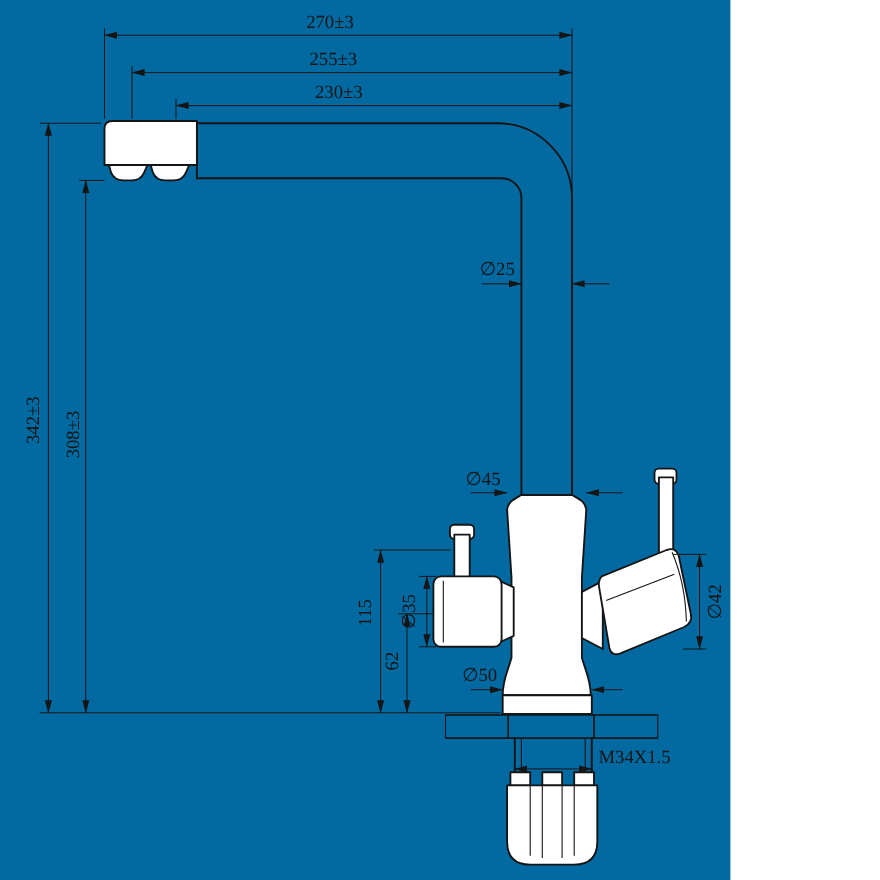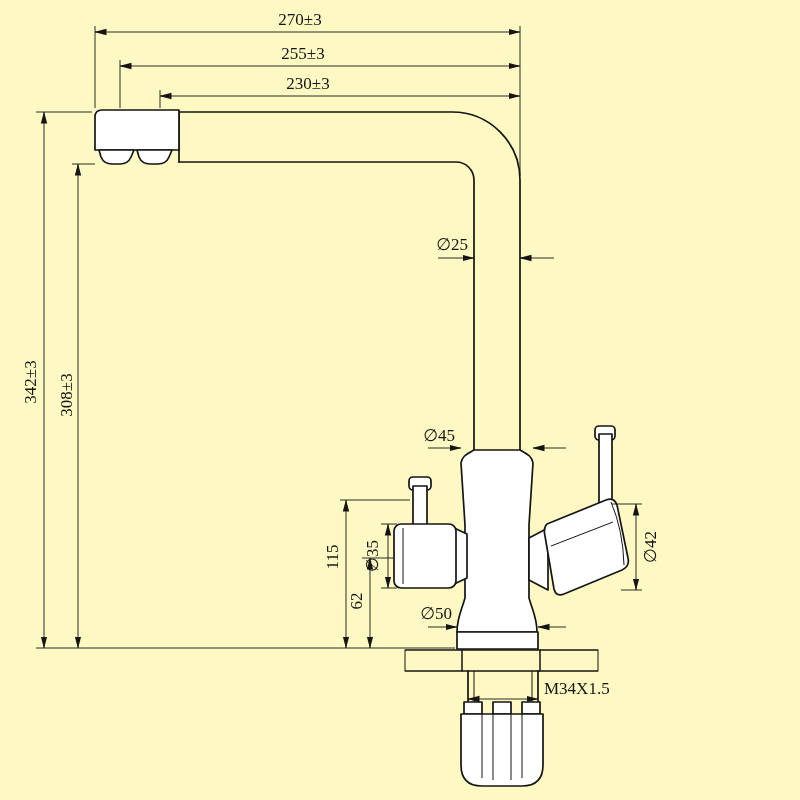--- a/index.html
+++ b/index.html
@@ -1,16 +1,16 @@
 <!DOCTYPE html>
 <html><head>
 <meta charset="utf-8">
 <style>
   html,body{margin:0;padding:0;background:#ffffff;}
-  .page{width:800px;height:800px;background:#fef9c3;position:relative;overflow:hidden;}
+  .page{width:664px;height:800px;background:#0369a1;position:relative;overflow:hidden;}
   .out{stroke:#151515;stroke-width:1.7;fill:none;stroke-linejoin:round;stroke-linecap:round;}
   .outf{stroke:#151515;stroke-width:1.7;fill:#ffffff;stroke-linejoin:round;}
   .thin{stroke:#151515;stroke-width:1;fill:none;}
   .dim{stroke:#151515;stroke-width:0.9;fill:none;}
   .ext{stroke:#151515;stroke-width:0.9;fill:none;}
   .dimtxt{font-family:"Liberation Serif",serif;font-size:17px;fill:#151515;}
 </style>
 </head>
 <body>
 

